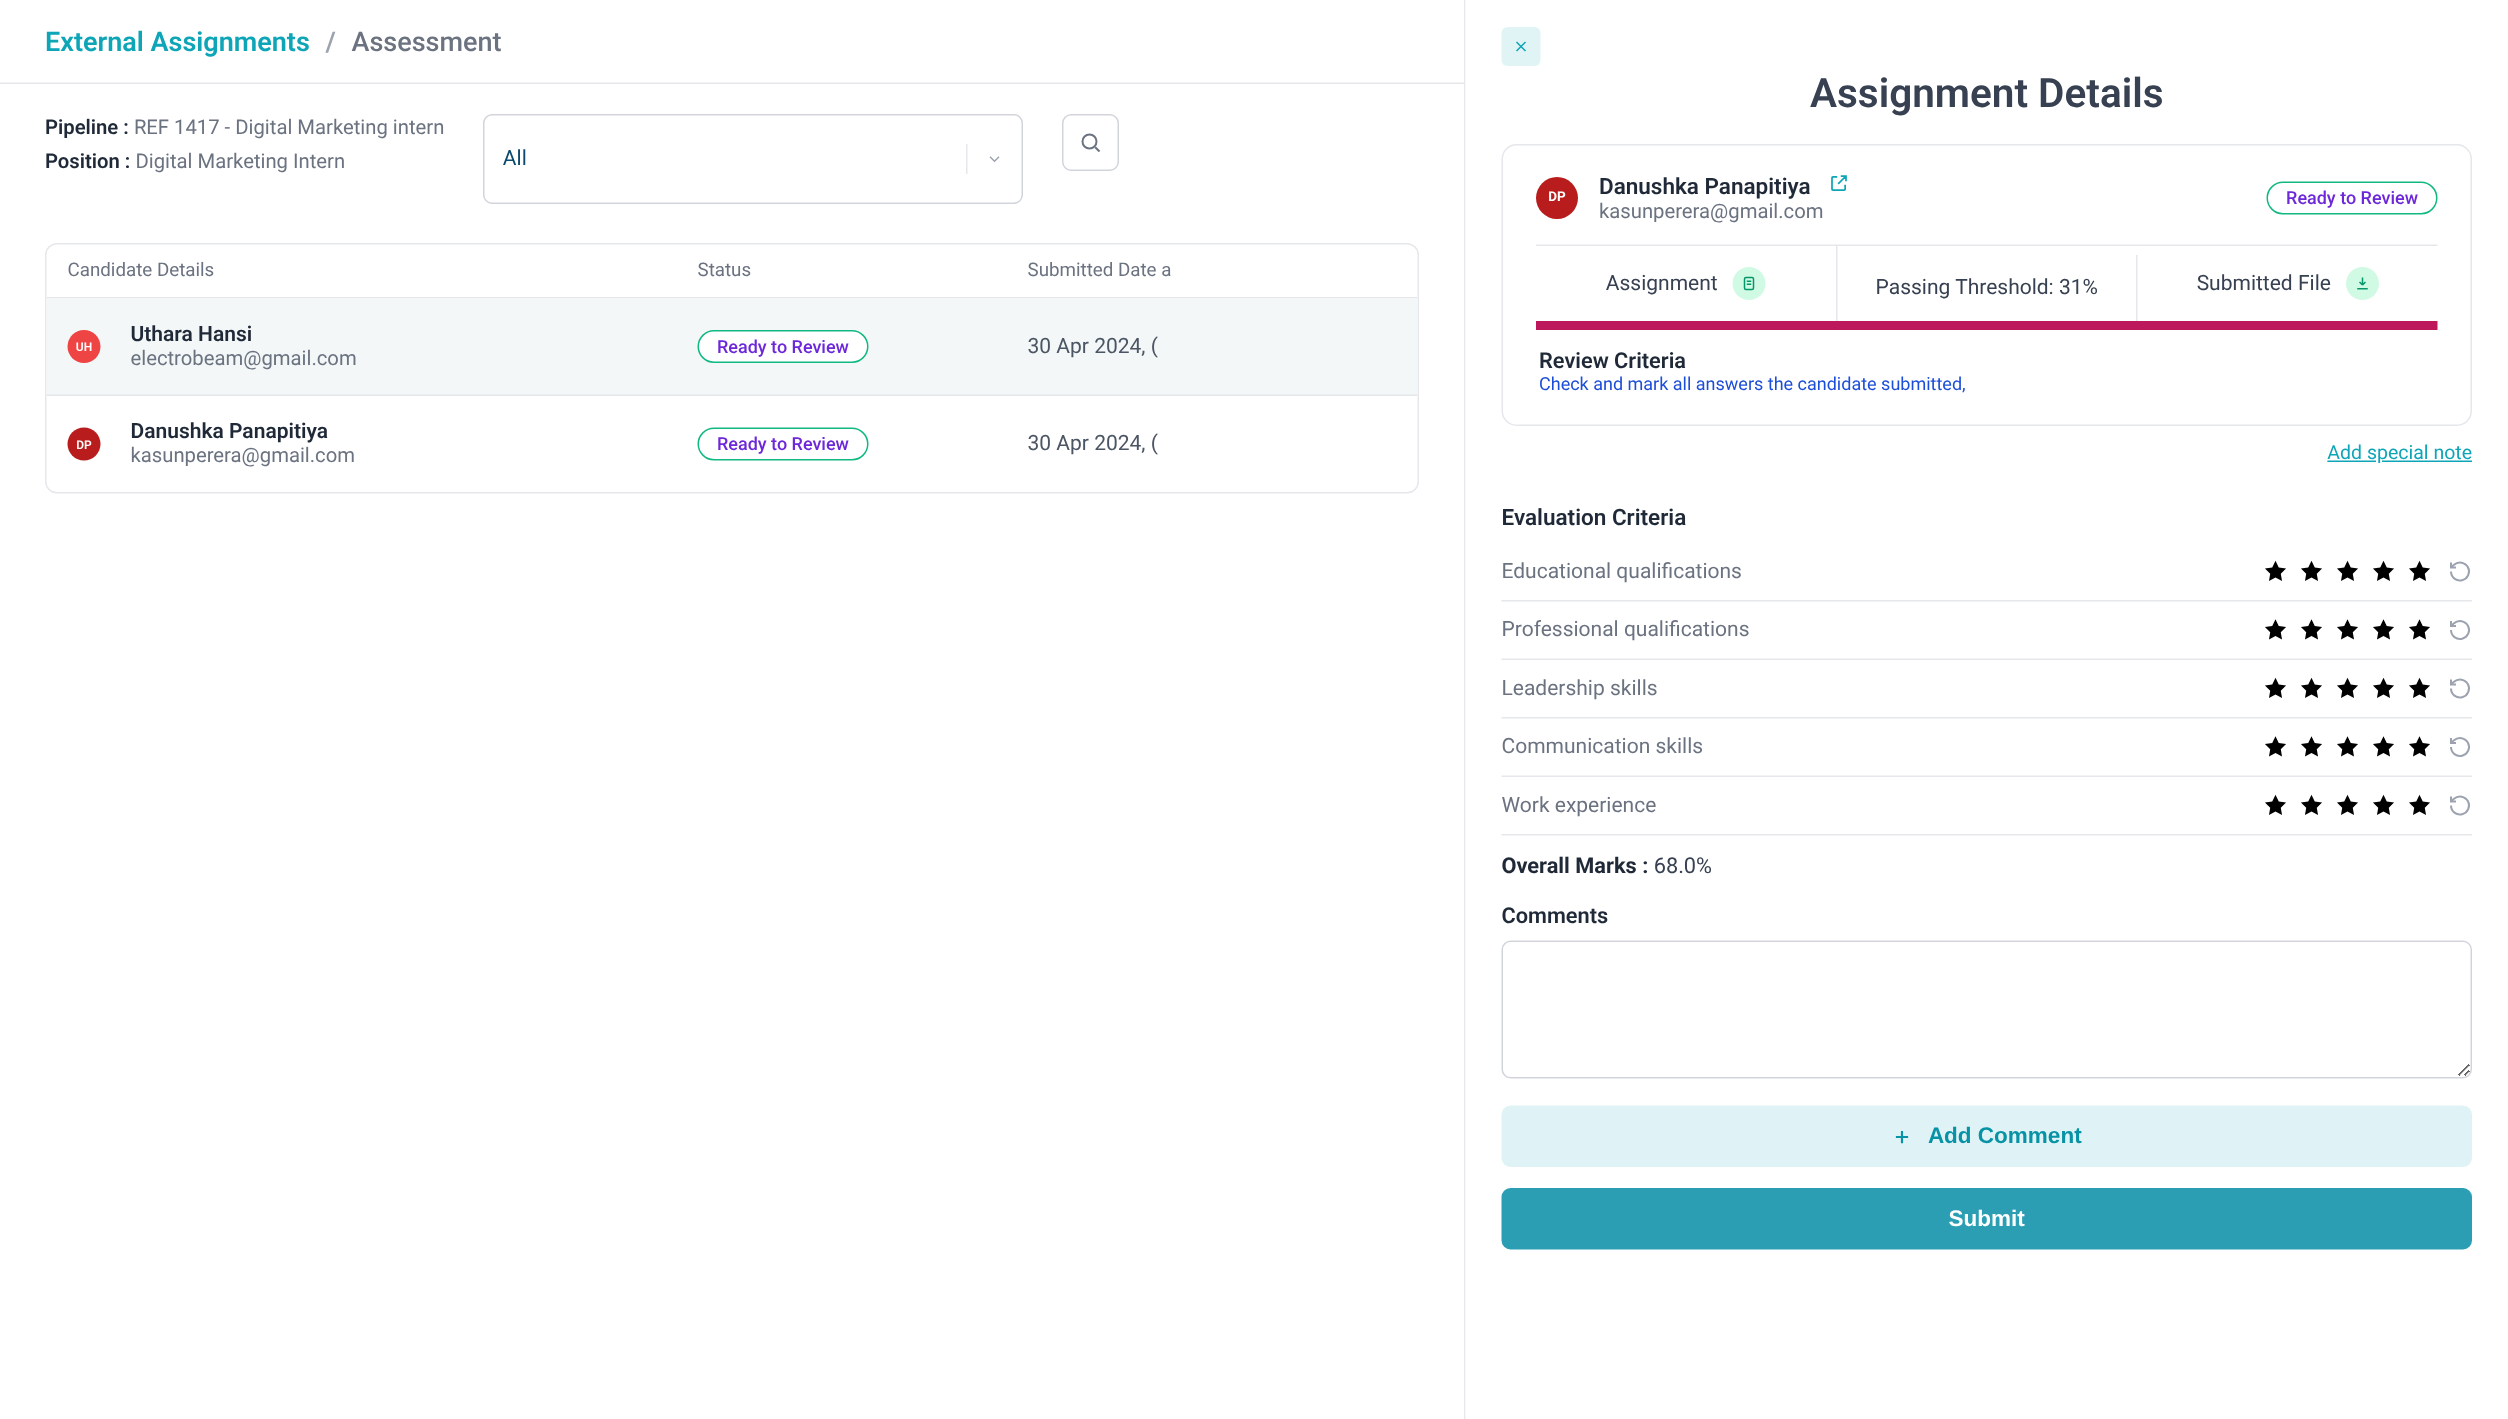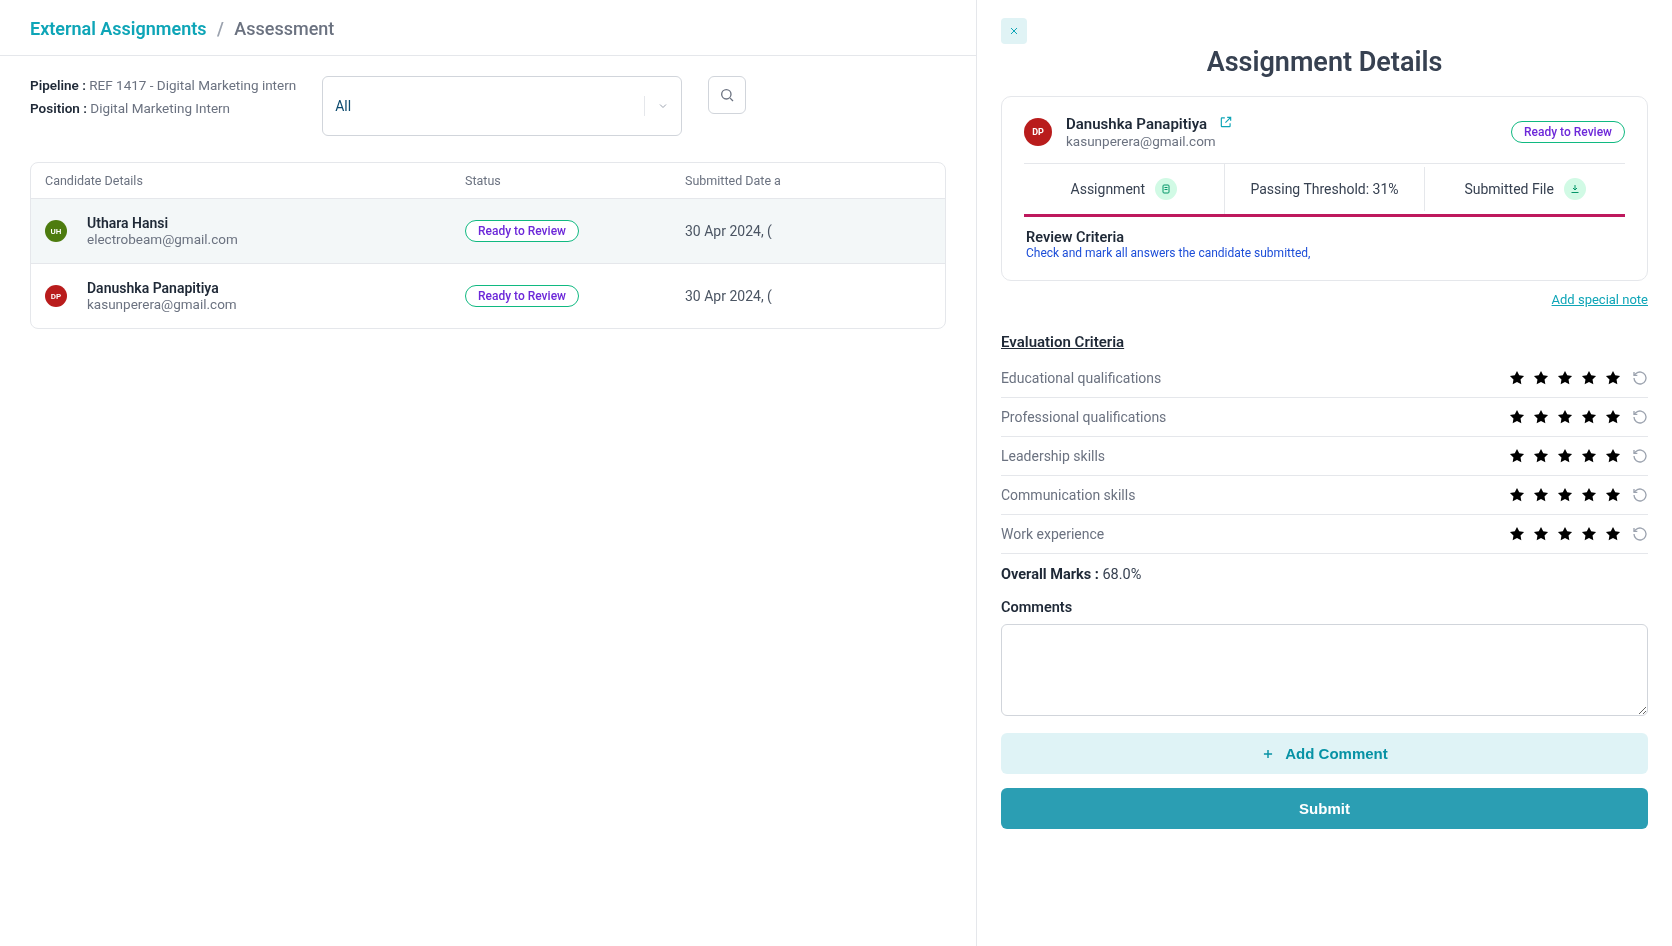--- a/index.html
+++ b/index.html
@@ -54,21 +54,21 @@
   .col-dt { flex: 1; }
   .trow { display: flex; align-items: center; padding: 16px 14px; border-bottom: 1px solid #e5e7eb; }
   .trow:last-child { border-bottom: none; }
   .trow.selected { background: #f3f7f8; }
   .cand { display:flex; align-items:center; gap:20px; }
   .avatar {
     width: 22px; height: 22px; border-radius: 50%;
     display:flex; align-items:center; justify-content:center;
     font-size: 8px; font-weight:600; color:#fff;
   }
-  .av1 { background:#4d7c0f; }
+  .av1 { background:#ef4444; }
   .av2 { background:#b91c1c; }
   .cand .nm { font-weight:600; color:#1f2937; font-size:14px; }
   .cand .em { color:#6b7280; font-size:13.5px; }
   .badge {
     display:inline-block; border:1.5px solid #10b981; color:#6d28d9;
     border-radius:14px; padding:3px 12px; font-size:12px; font-weight:500;
     background:#fff;
   }
   .date { color:#4b5563; font-size:14px; white-space:nowrap; overflow:hidden; }
   
@@ -81,37 +81,37 @@
   .card {
     border:1px solid #e5e7eb; border-radius:10px; padding:18px 22px 14px 22px;
     margin-top:18px;
   }
   .cand-row { display:flex; align-items:center; justify-content:space-between; padding-bottom:14px; border-bottom:1px solid #e5e7eb; }
   .cand-row .left-g { display:flex; align-items:center; gap:14px; }
   .avatar-lg { width:28px; height:28px; border-radius:50%; background:#b91c1c; color:#fff; font-size:9px; font-weight:700; display:flex; align-items:center; justify-content:center; }
   .cand-row .nm { font-weight:600; font-size:15px; color:#1f2937; }
   .cand-row .em { color:#6b7280; font-size:13.5px; }
   .ext-link { color:#0ea5b7; cursor:pointer; margin-left:8px; }
-  .meta-row { display:flex; align-items:center; border-bottom:3px solid #be185d; }
+  .meta-row { display:flex; align-items:flex-end; border-bottom:6px solid #be185d; }
   .meta-cell {
     flex:1; display:flex; align-items:center; justify-content:center; gap:10px;
     padding:14px 6px; color:#374151; font-size:14px;
     border-right:1px solid #e5e7eb;
   }
   .meta-cell:last-child { border-right:none; }
   .meta-ic {
     width:22px; height:22px; border-radius:50%; display:flex; align-items:center; justify-content:center;
     background:#d1fae5; color:#059669;
   }
   .review-crit { padding:12px 2px 6px 2px; }
   .review-crit .t { font-weight:600; font-size:14.5px; color:#1f2937; }
   .review-crit .s { color:#1d4ed8; font-size:12px; }
   .note-link { text-align:right; margin-top:10px; }
   .note-link a { color:#0ea5b7; font-size:13px; text-decoration:underline; cursor:pointer; }
-  .eval-h { font-weight:600; font-size:15px; color:#1f2937; margin-top:26px; margin-bottom:8px;text-decoration:underline; }
+  .eval-h { font-weight:600; font-size:15px; color:#1f2937; margin-top:26px; margin-bottom:8px; }
   .crit-row { display:flex; align-items:center; justify-content:space-between; padding:10px 0; border-bottom:1px solid #e5e7eb; }
   .crit-row .lbl { color:#6b7280; font-size:14px; }
   .stars { display:flex; align-items:center; gap:6px; }
   .star { width:18px; height:18px; cursor:pointer; }
   .star svg { width:100%; height:100%; display:block; }
   .reset { width:16px; height:16px; color:#9ca3af; cursor:pointer; margin-left:4px; }
   .overall { font-size:14.5px; margin-top:12px; }
   .overall .k { font-weight:700; color:#1f2937; }
   .overall .v { color:#374151; }
   .cm-h { font-weight:600; font-size:14.5px; color:#1f2937; margin-top:16px; margin-bottom:8px; }

